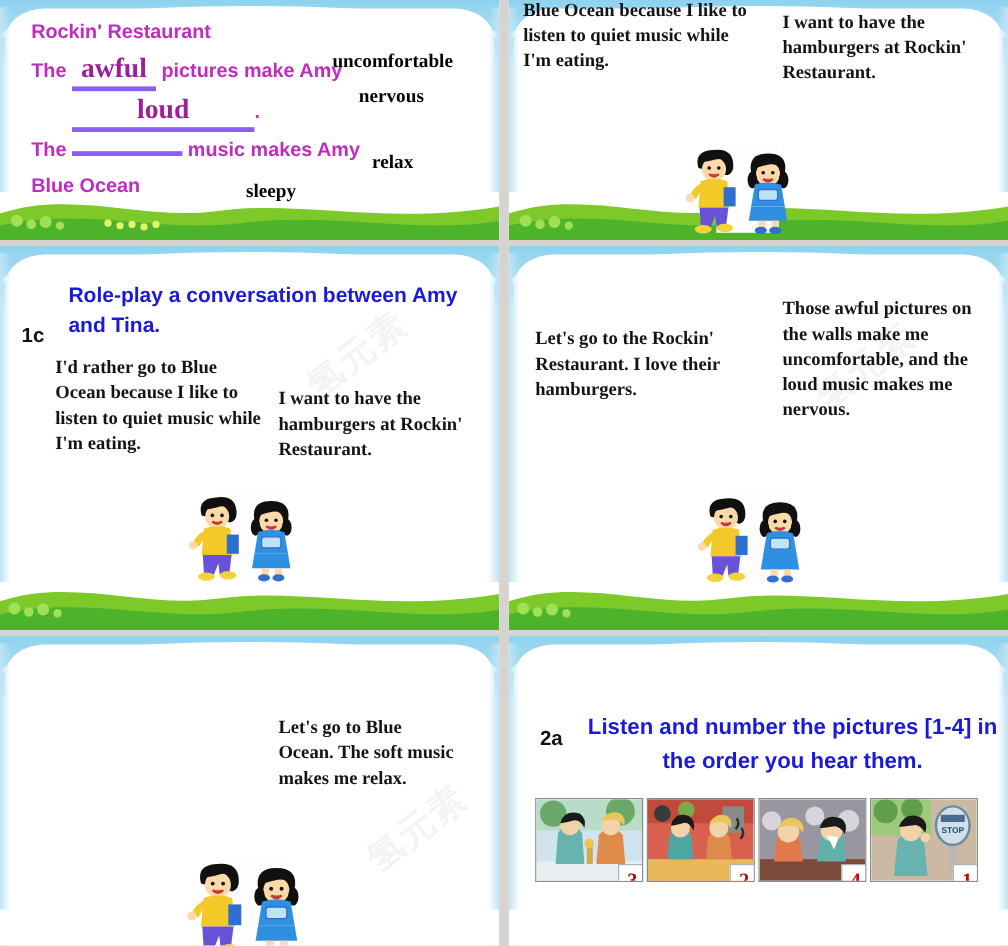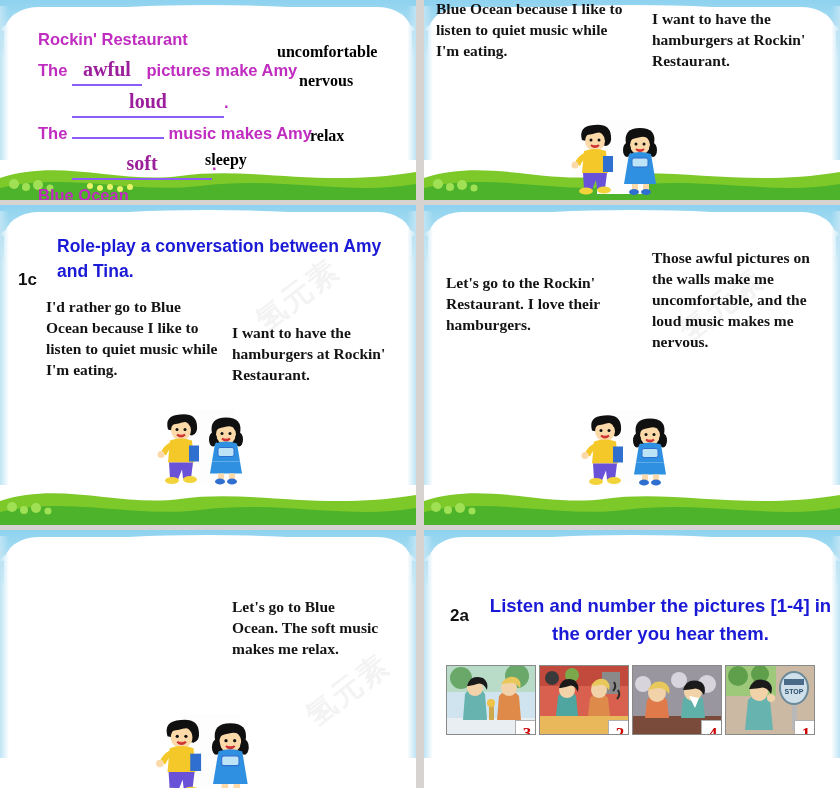--- a/index.html
+++ b/index.html
@@ -79,36 +79,35 @@
     letter-spacing: 2px;
     white-space: nowrap;
     z-index: 5;
     pointer-events: none;
     font-weight: bold;
   }
 
   
   .s1 .fill {
     position: absolute;
-    left: 38px; top: 12px; right: 10px;
+    left: 26px; top: 12px; right: 10px;
     color: #c02cc0;
     font-weight: bold;
     font-size: 16.5px;
     line-height: 30px;
-    margin-top: 12px;
   }
   .fill .line { white-space: nowrap; }
   .blank {
     display: inline-block;
-    border-bottom: 2px solid #8b5cf6;
+    border-bottom: 4px solid #8b5cf6;
     text-align: center;
     color: #9b1f9b;
     font-family: "Liberation Serif", serif;
     font-weight: bold;
-    font-size: 20px;
+    font-size: 23px;
     vertical-align: baseline;
   }
   .blank.w1 { width: 70px; }
   .blank.w2 { width: 152px; }
   .blank.w3 { width: 92px; }
   .blank.w4 { width: 140px; }
   .indent { display: inline-block; width: 34px; }
 
   .wordbank span {
     position: absolute;
@@ -217,23 +216,20 @@
           <span>pictures make Amy</span>
         </div>
         <div class="line">
           <span class="indent"></span><span class="blank w2">loud</span><span>.</span>
         </div>
         <div class="line">
           <span>The</span>
           <span class="blank w3"></span>
           <span>music makes Amy</span>
         </div>
-        <div class="line">
-          <span class="indent"></span><span class="blank w4">soft</span><span>.</span>
-        </div>
         <div class="line">Blue Ocean</div>
 
       </div>
       <div class="wordbank">
         <span class="wb-uncomfortable">uncomfortable</span>
         <span class="wb-nervous">nervous</span>
         <span class="wb-relax">relax</span>
         <span class="wb-sleepy">sleepy</span>
       </div>
     </div>

